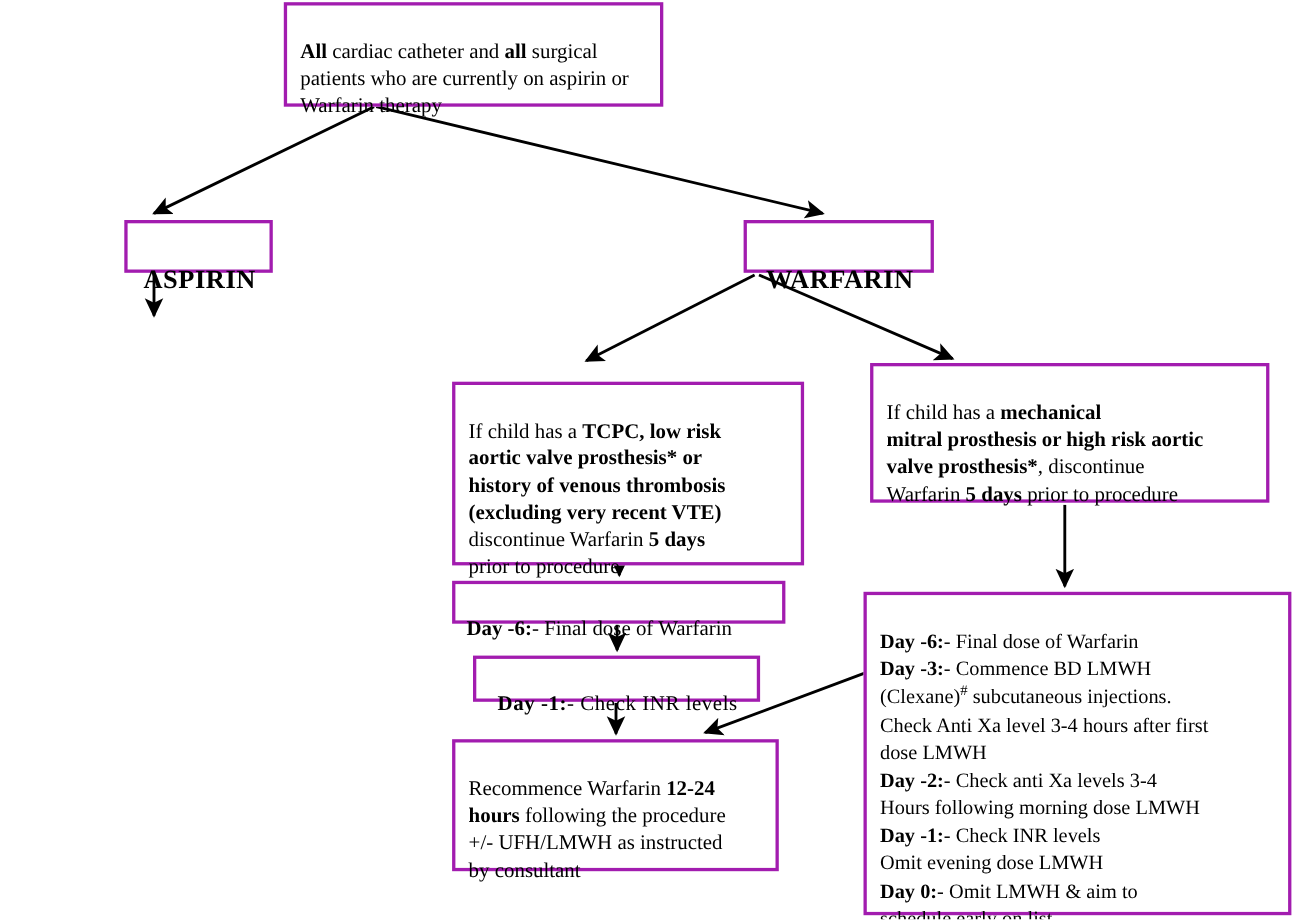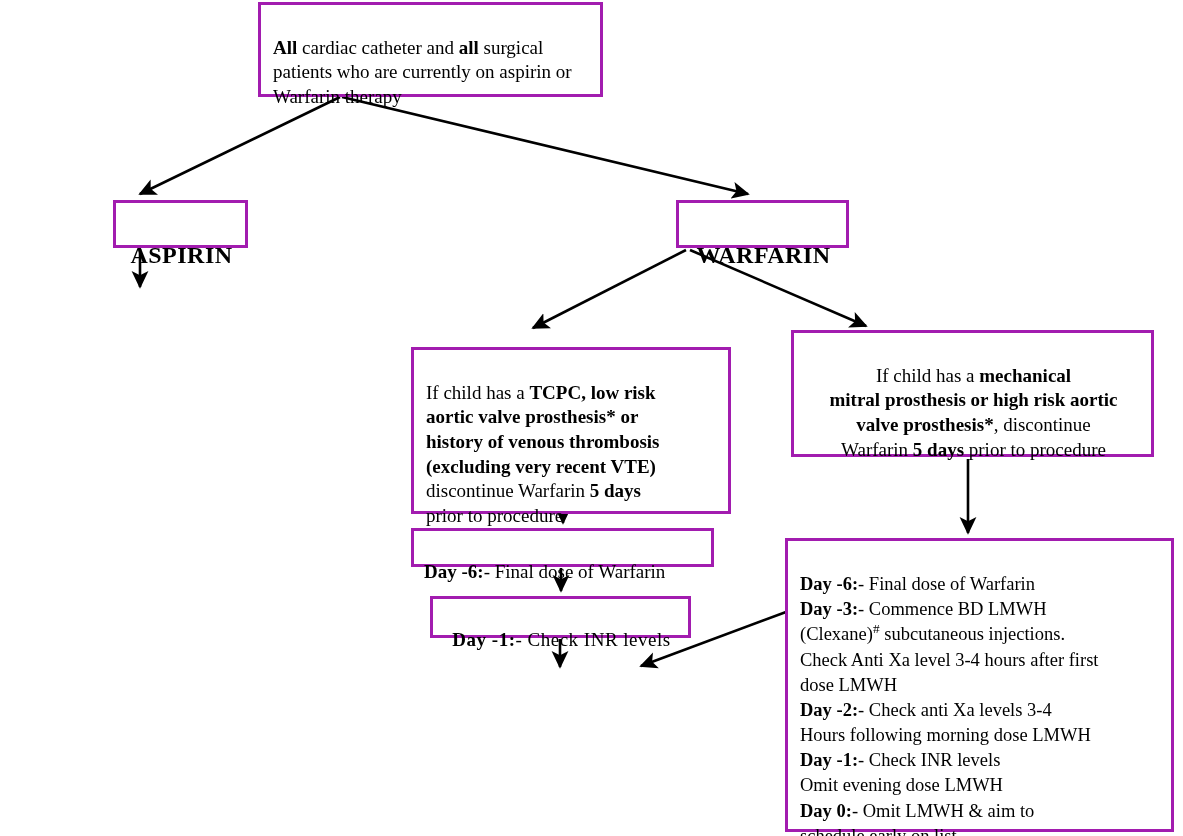--- a/index.html
+++ b/index.html
@@ -50,21 +50,21 @@
     font-size: 0.72em;
     vertical-align: super;
     line-height: 0;
   }
   
   #node-top      { left: 258px; top: 2px;   width: 345px; height: 95px;  }
   #node-aspirin  { left: 73px;  top: 200px; width: 135px; height: 48px;  font-size: 24px; margin-left: 40px; }
   #node-warfarin { left: 676px; top: 200px; width: 173px; height: 48px;  font-size: 24px; }
   #node-continue { left: 14px;  top: 292px; width: 240px; height: 90px;  }
   #node-left-crit{ left: 411px; top: 347px; width: 320px; height: 167px; }
-  #node-right-crit{left: 791px; top: 330px; width: 363px; height: 127px; text-align: center; }
+  #node-right-crit{left: 791px; top: 330px; width: 363px; height: 127px; }
   #node-day6     { left: 411px; top: 528px; width: 303px; height: 39px;  }
   #node-day1     { left: 430px; top: 596px; width: 261px; height: 42px;  }
   #node-recommence{left: 411px; top: 672px; width: 297px; height: 120px; }
   #node-schedule { left: 785px; top: 538px; width: 389px; height: 294px; font-size: 18.5px; line-height: 1.36; }
 </style>
 </head>
 <body>
 
 <div id="canvas">
 
@@ -126,19 +126,23 @@
   <div class="node tight" id="node-day6">
     <span><b>Day -6:</b>- Final dose of Warfarin</span>
     
   </div>
 
   <div class="node tight center" id="node-day1" style="font-weight:normal;">
     <span><b>Day -1:</b>- Check INR levels</span>
     
   </div>
 
+  <div class="node" id="node-recommence">
+    <span>Recommence Warfarin <b>12-24<br>hours</b> following the procedure<br>+/- UFH/LMWH as instructed<br>by consultant</span>
+    
+  </div>
 
   <div class="node" id="node-schedule">
     <span><b>Day -6:</b>- Final dose of Warfarin<br><b>Day -3:</b>- Commence BD LMWH<br>(Clexane)<sup class="hash">#</sup> subcutaneous injections.<br>Check Anti Xa level 3-4 hours after first<br>dose LMWH<br><b>Day -2:</b>- Check anti Xa levels 3-4<br>Hours following morning dose LMWH<br><b>Day -1:</b>- Check INR levels<br>Omit evening dose LMWH<br><b>Day 0:</b>- Omit LMWH &amp; aim to<br>schedule early on list</span>
     
   </div>
 
 </div>
 
 </body></html>

